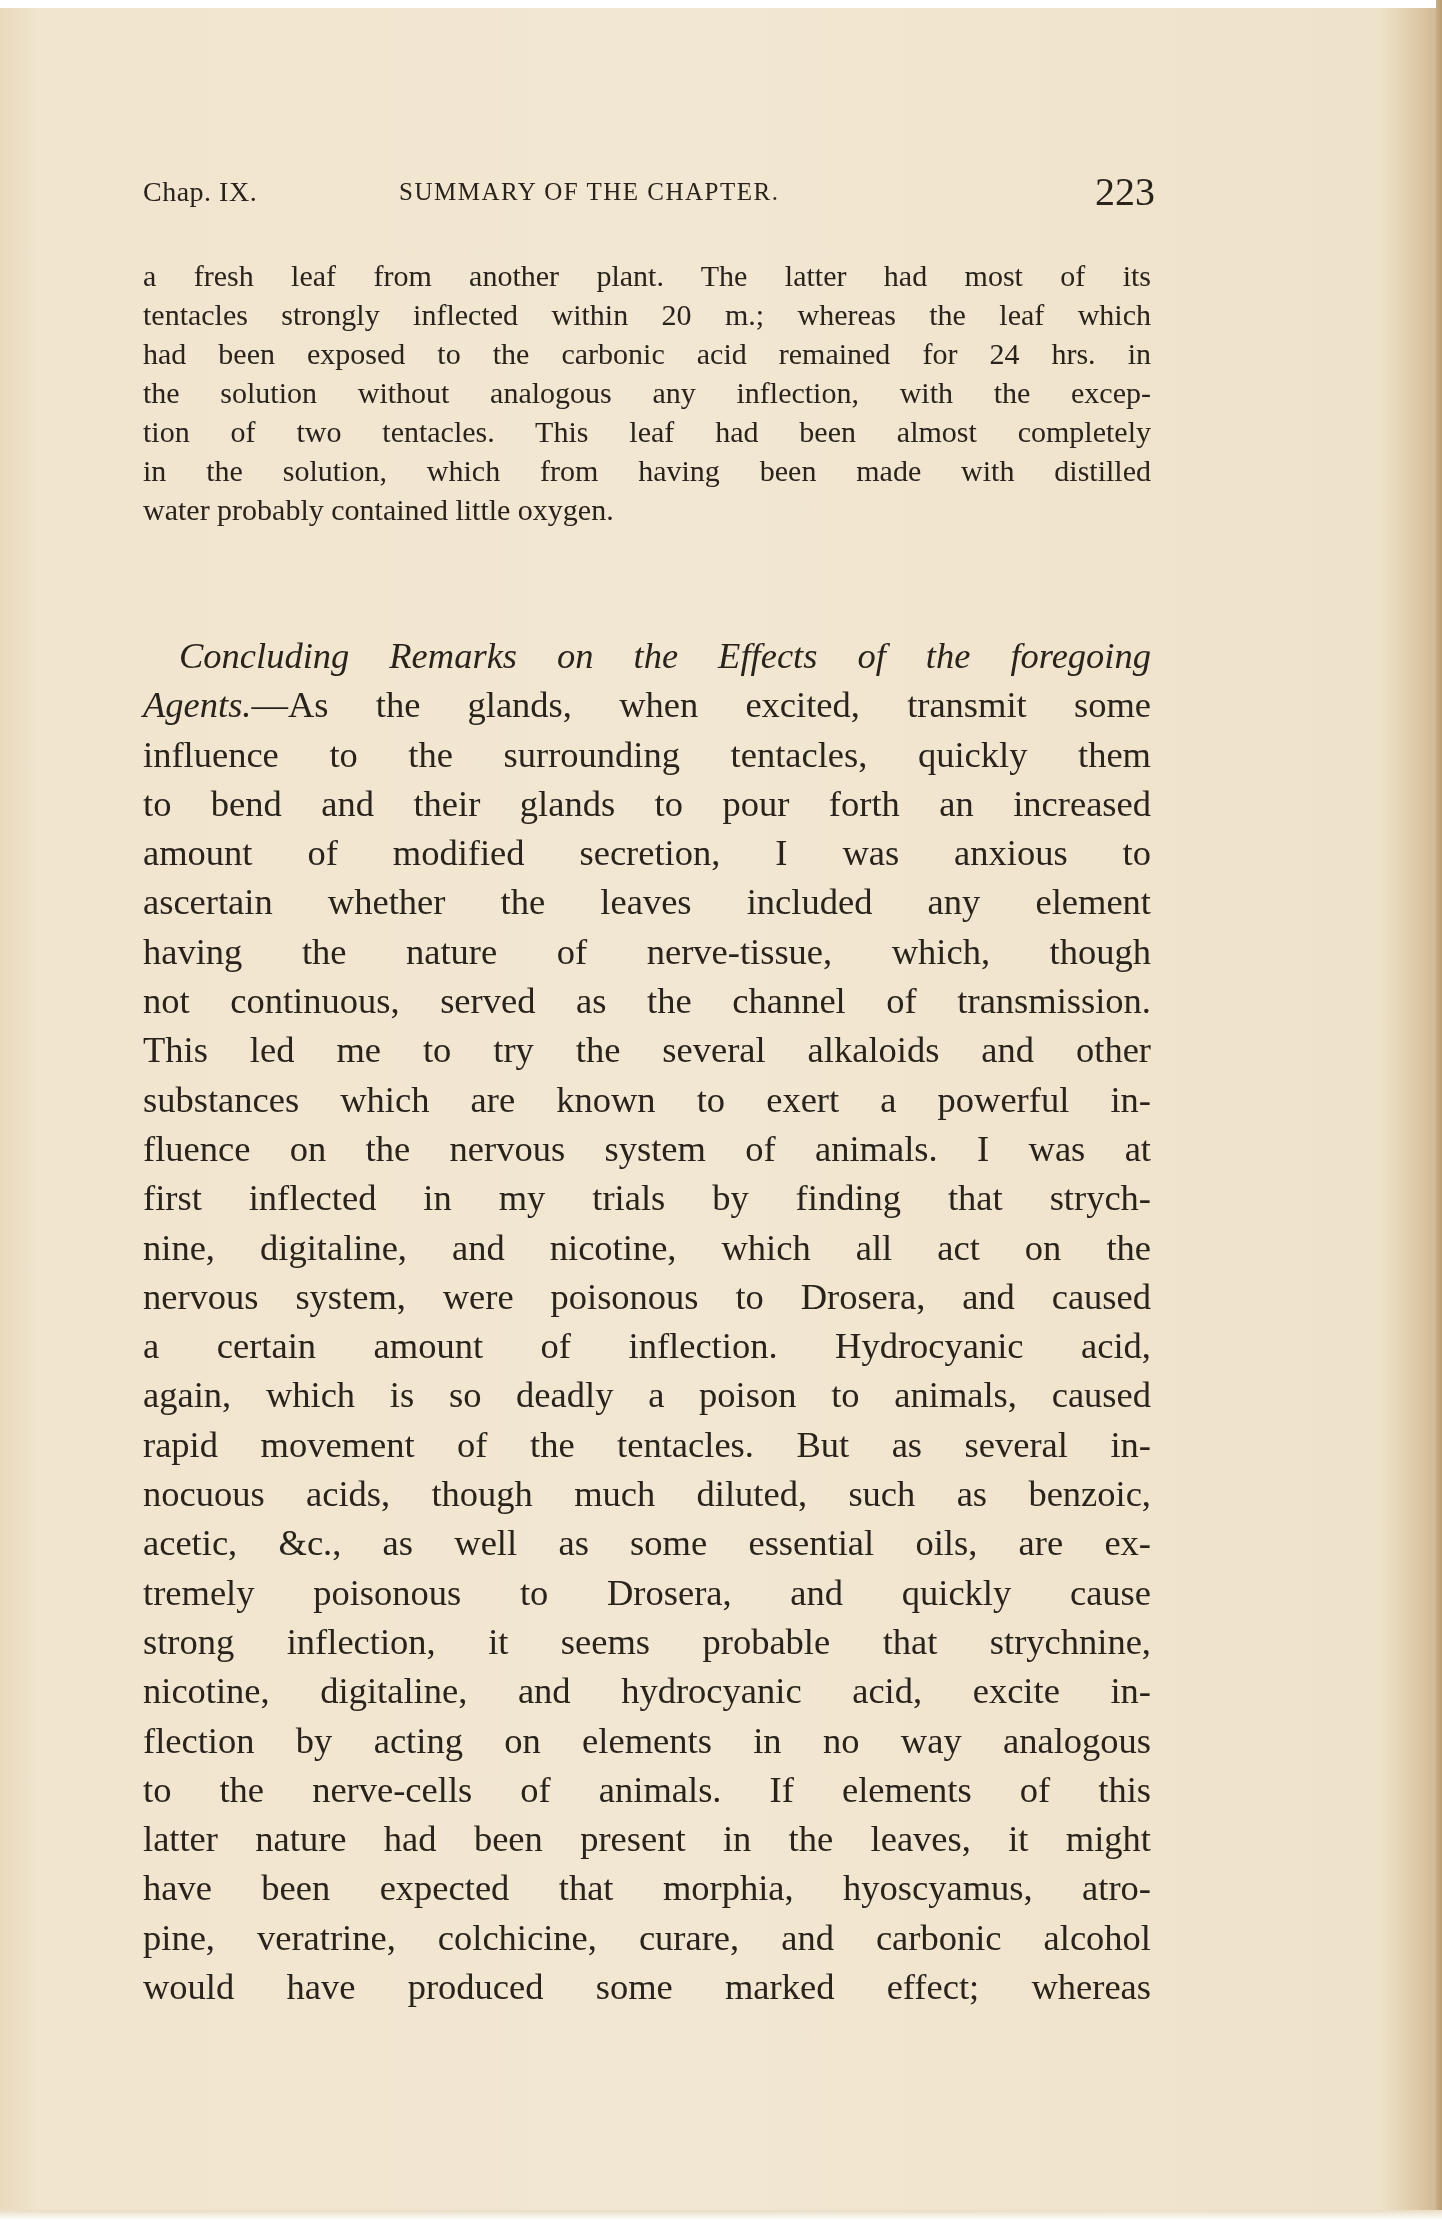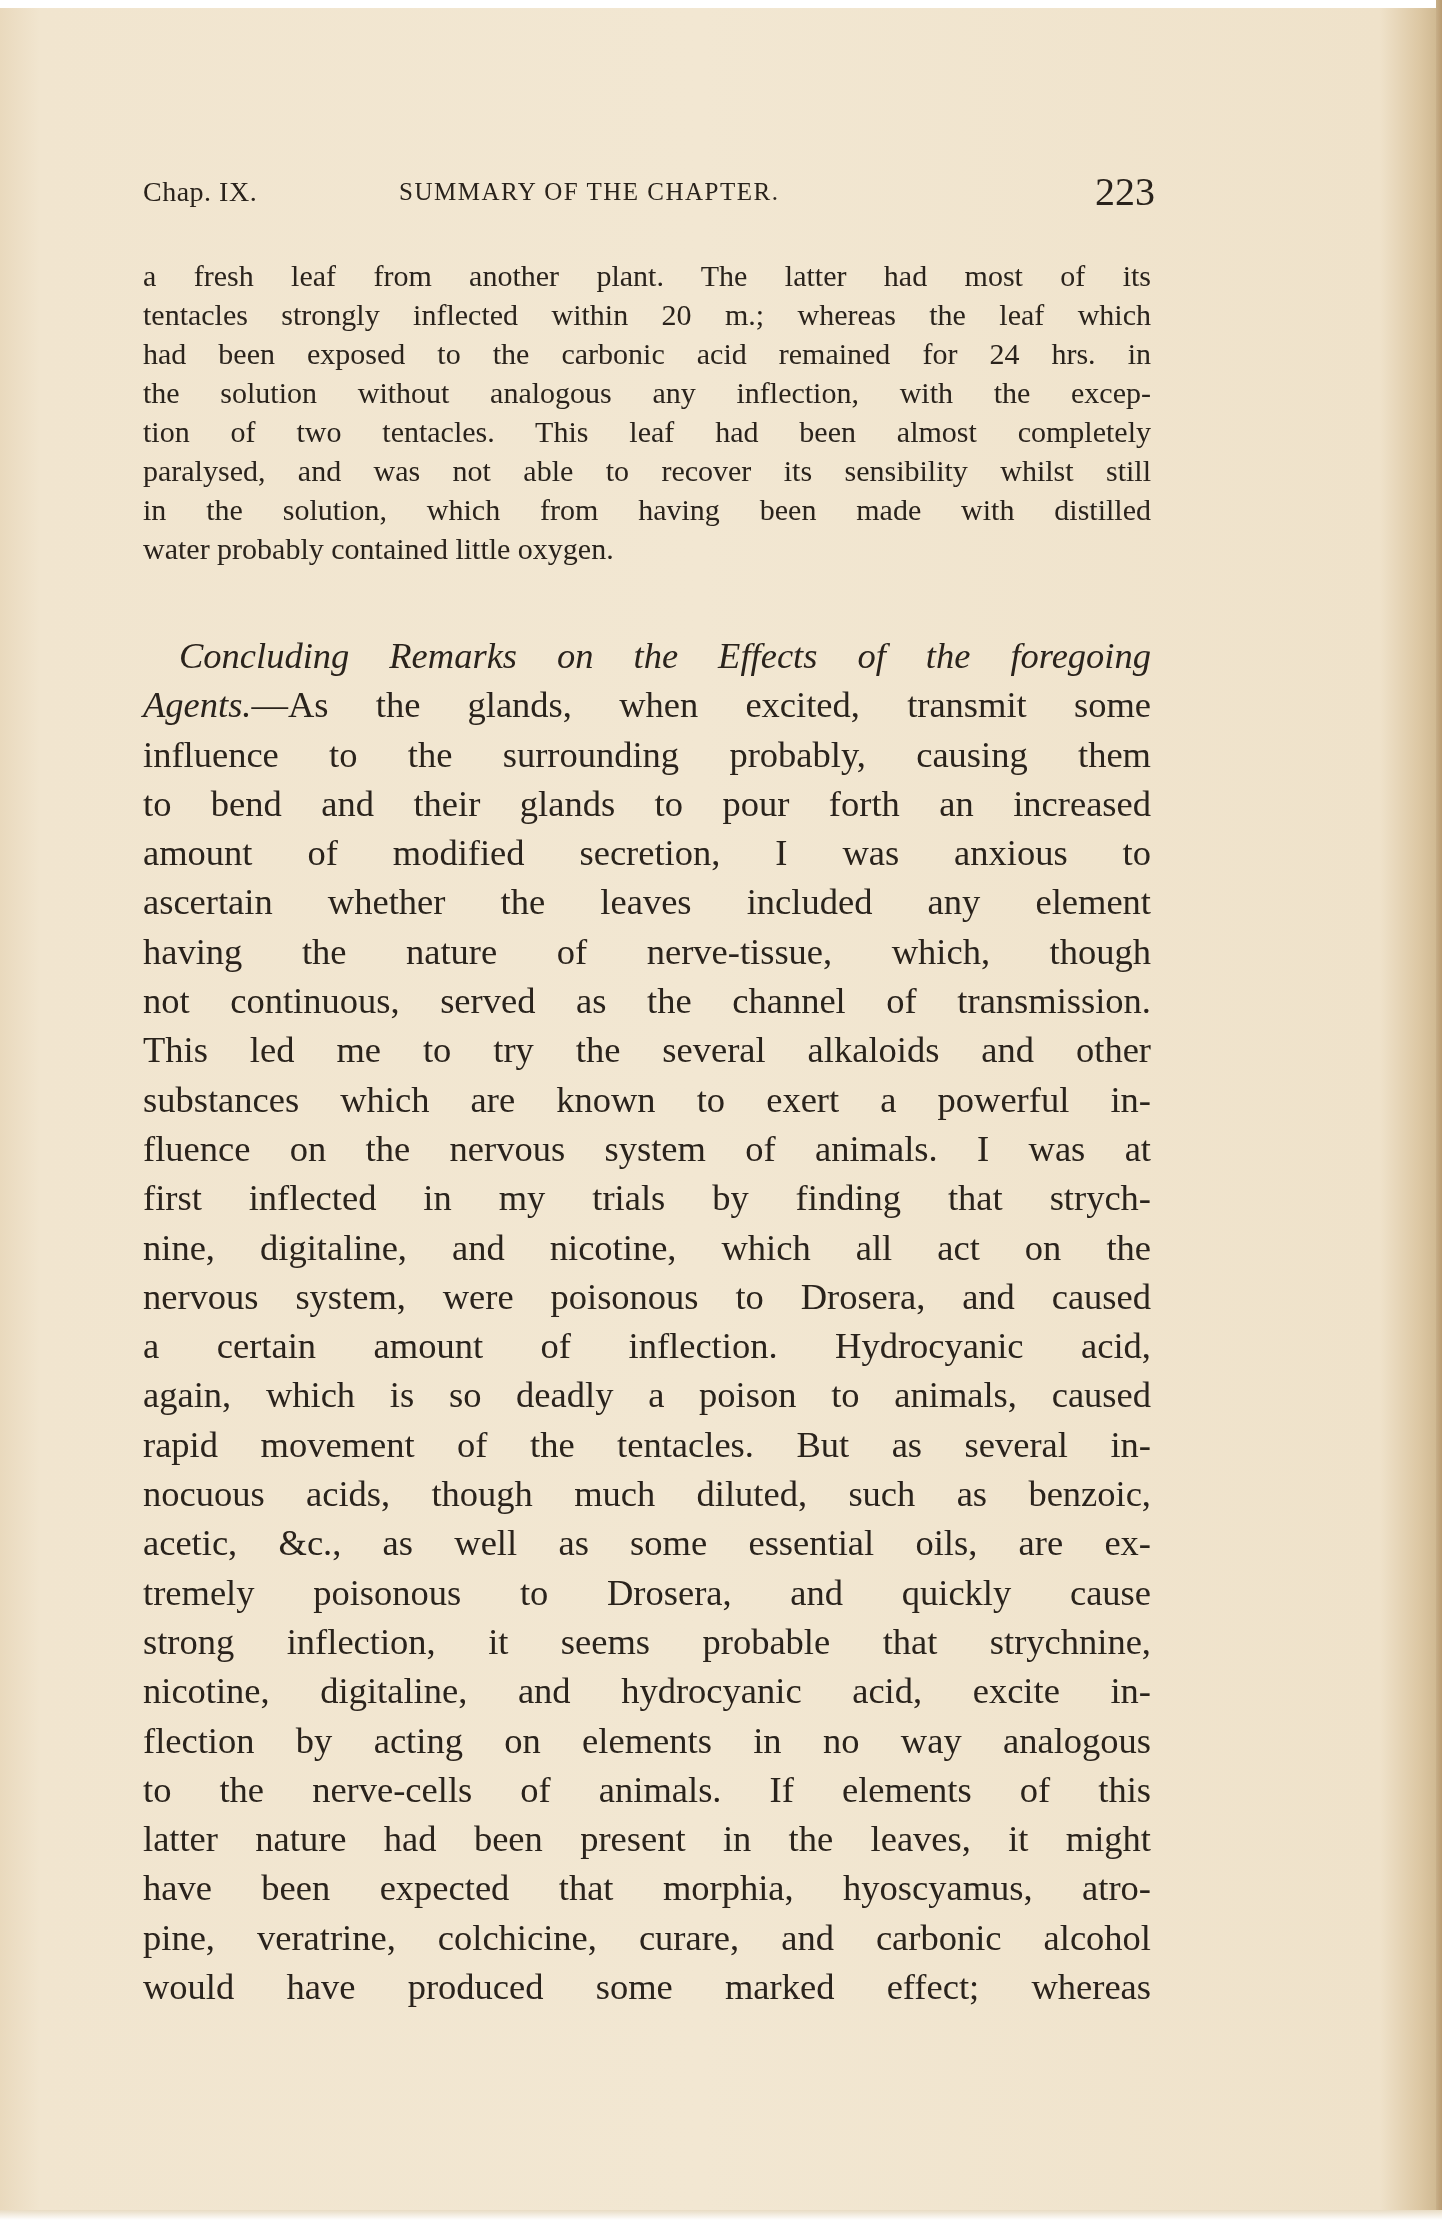--- a/index.html
+++ b/index.html
@@ -53,31 +53,30 @@
     <span class="rh-title">SUMMARY OF THE CHAPTER.</span>
     <span class="rh-page">223</span>
   </div>
 
   <div class="para p-small">
     <span class="line">a fresh leaf from another plant. The latter had most of its</span>
     <span class="line">tentacles strongly inflected within 20 m.; whereas the leaf which</span>
     <span class="line">had been exposed to the carbonic acid remained for 24 hrs. in</span>
     <span class="line">the solution without analogous any inflection, with the excep-</span>
     <span class="line">tion of two tentacles. This leaf had been almost completely</span>
-    <span class="line">paralysed, and was not able to recover its sensibility whilst still</span>
     <span class="line">in the solution, which from having been made with distilled</span>
     <span class="line" style="text-align-last:left;">water probably contained little oxygen.</span>
   </div>
 
   <div class="para p-large">
     <span class="line indent">
       <span class="italic">Concluding Remarks on the Effects of the foregoing</span>
     </span>
     <span class="line"><span class="italic">Agents.</span><span>—As the glands, when excited, transmit some</span></span>
-    <span class="line">influence to the surrounding probably, causing them</span>
+    <span class="line">influence to the surrounding tentacles, quickly them</span>
     <span class="line">to bend and their glands to pour forth an increased</span>
     <span class="line">amount of modified secretion, I was anxious to</span>
     <span class="line">ascertain whether the leaves included any element</span>
     <span class="line">having the nature of nerve-tissue, which, though</span>
     <span class="line">not continuous, served as the channel of transmission.</span>
     <span class="line">This led me to try the several alkaloids and other</span>
     <span class="line">substances which are known to exert a powerful in-</span>
     <span class="line">fluence on the nervous system of animals. I was at</span>
     <span class="line">first inflected in my trials by finding that strych-</span>
     <span class="line">nine, digitaline, and nicotine, which all act on the</span>

